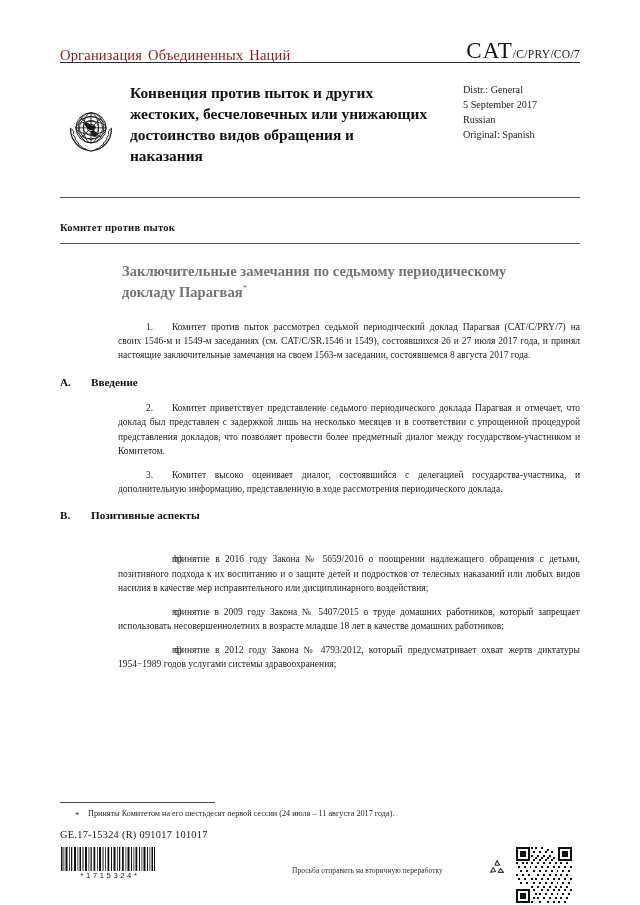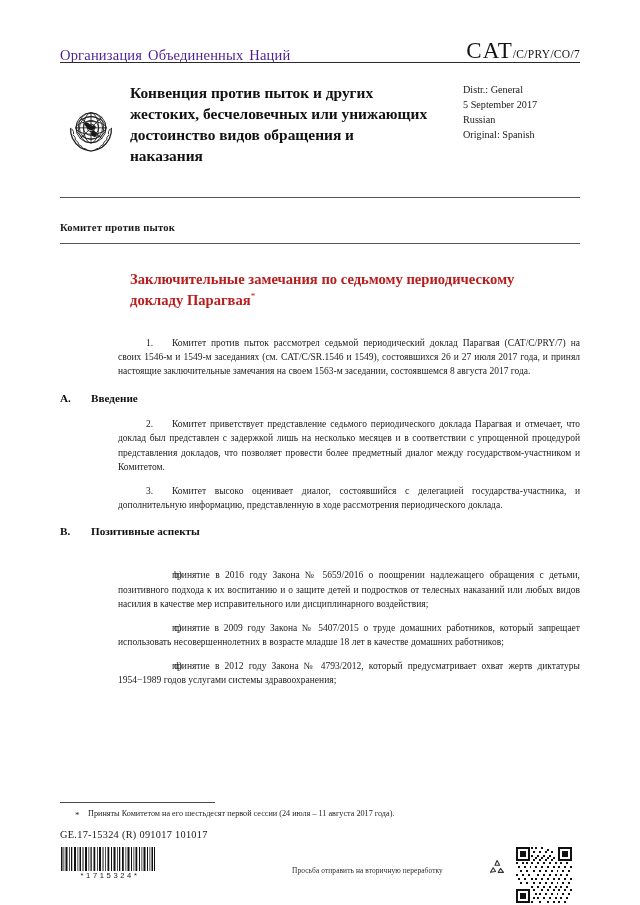--- a/index.html
+++ b/index.html
@@ -29,21 +29,21 @@
     left: 60px;
     top: 38px;
     width: 520px;
     display: flex;
     align-items: flex-end;
     justify-content: space-between;
   }
   .org-name {
     font-size: 14.5px;
     letter-spacing: .2px;
-    color: #4c1d95;
+    color: #7f1d1d;
     word-spacing: 2px;
     white-space: nowrap;
   }
   .symbol-wrap {
     display: flex;
     align-items: baseline;
     white-space: nowrap;
   }
   .symbol-main {
     font-size: 23px;
@@ -120,26 +120,26 @@
     font-size: 10.6px;
     letter-spacing: .2px;
   }
   .content {
     position: absolute;
     left: 60px;
     top: 250px;
     width: 520px;
   }
   h1.main-title {
-    margin: 12px;
+    margin: 4px;
     padding: 8px 0 0 58px;
     font-size: 14.6px;
     font-weight: bold;
     line-height: 1.36;
-    color: #b91c1c;
+    color: #737373;
     max-width: 400px;
   }
   h1.main-title sup {
     font-size: 9px;
     font-weight: normal;
     vertical-align: super;
   }
 
   p.para {
     margin: 0;

